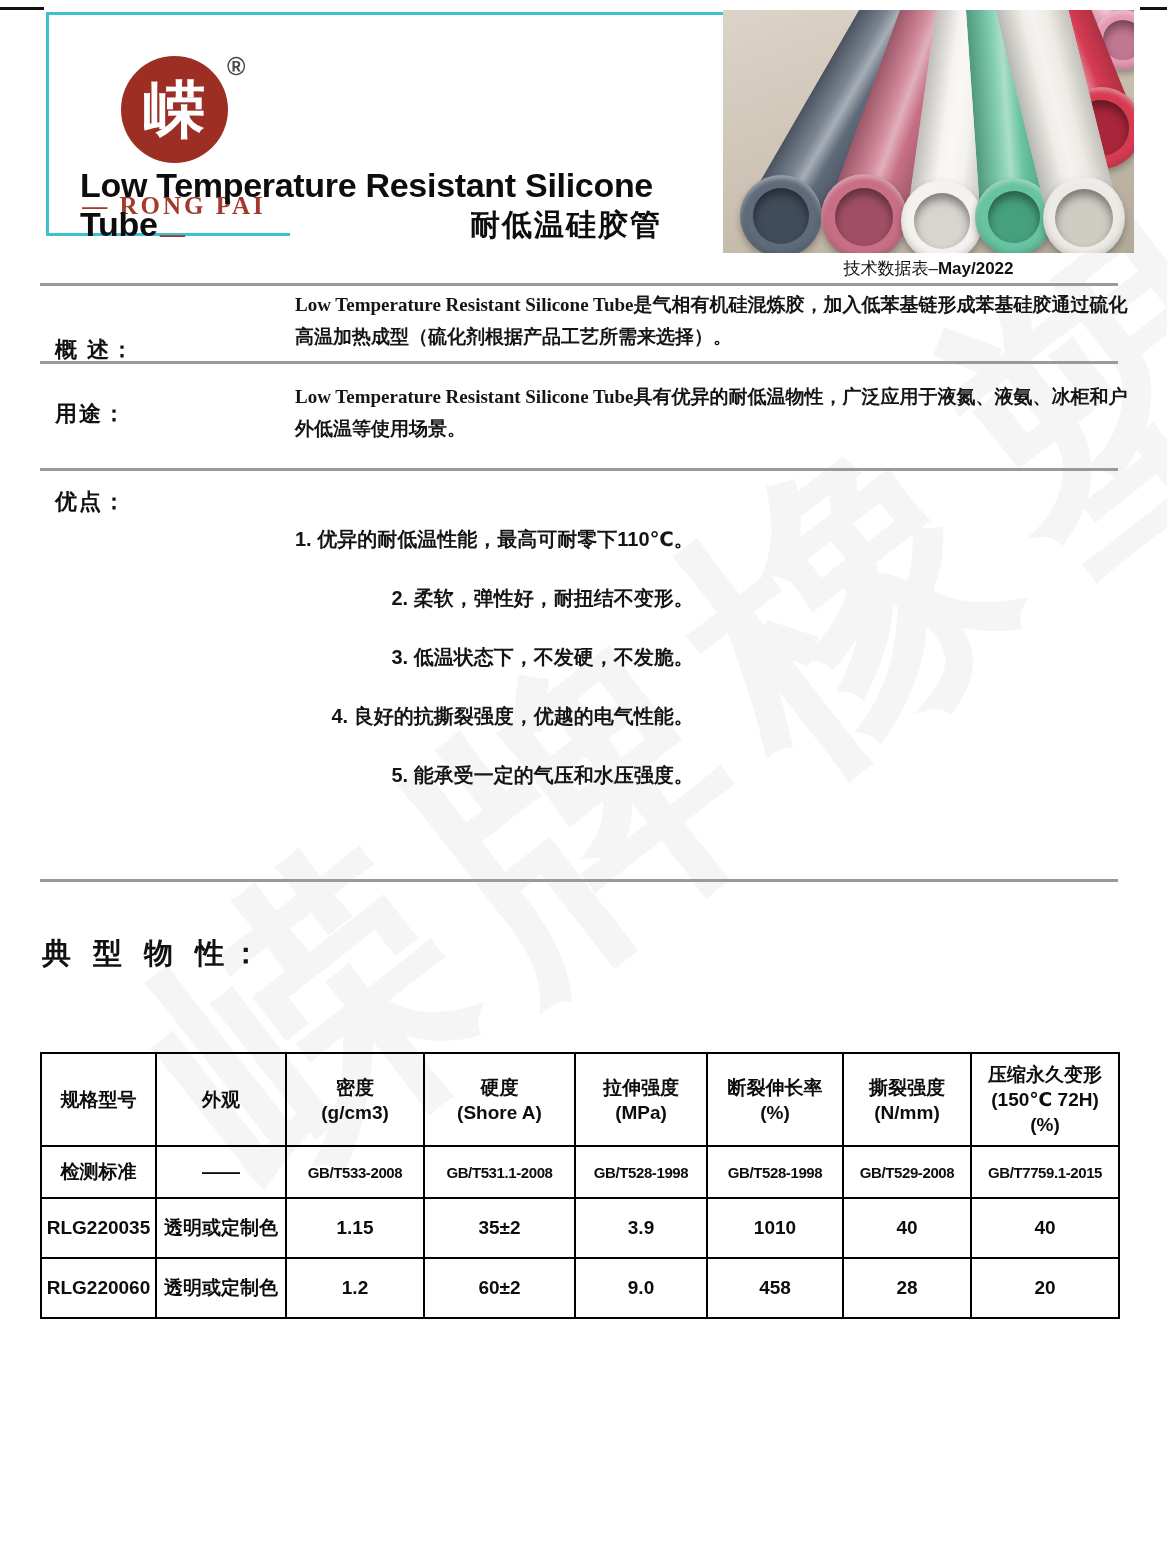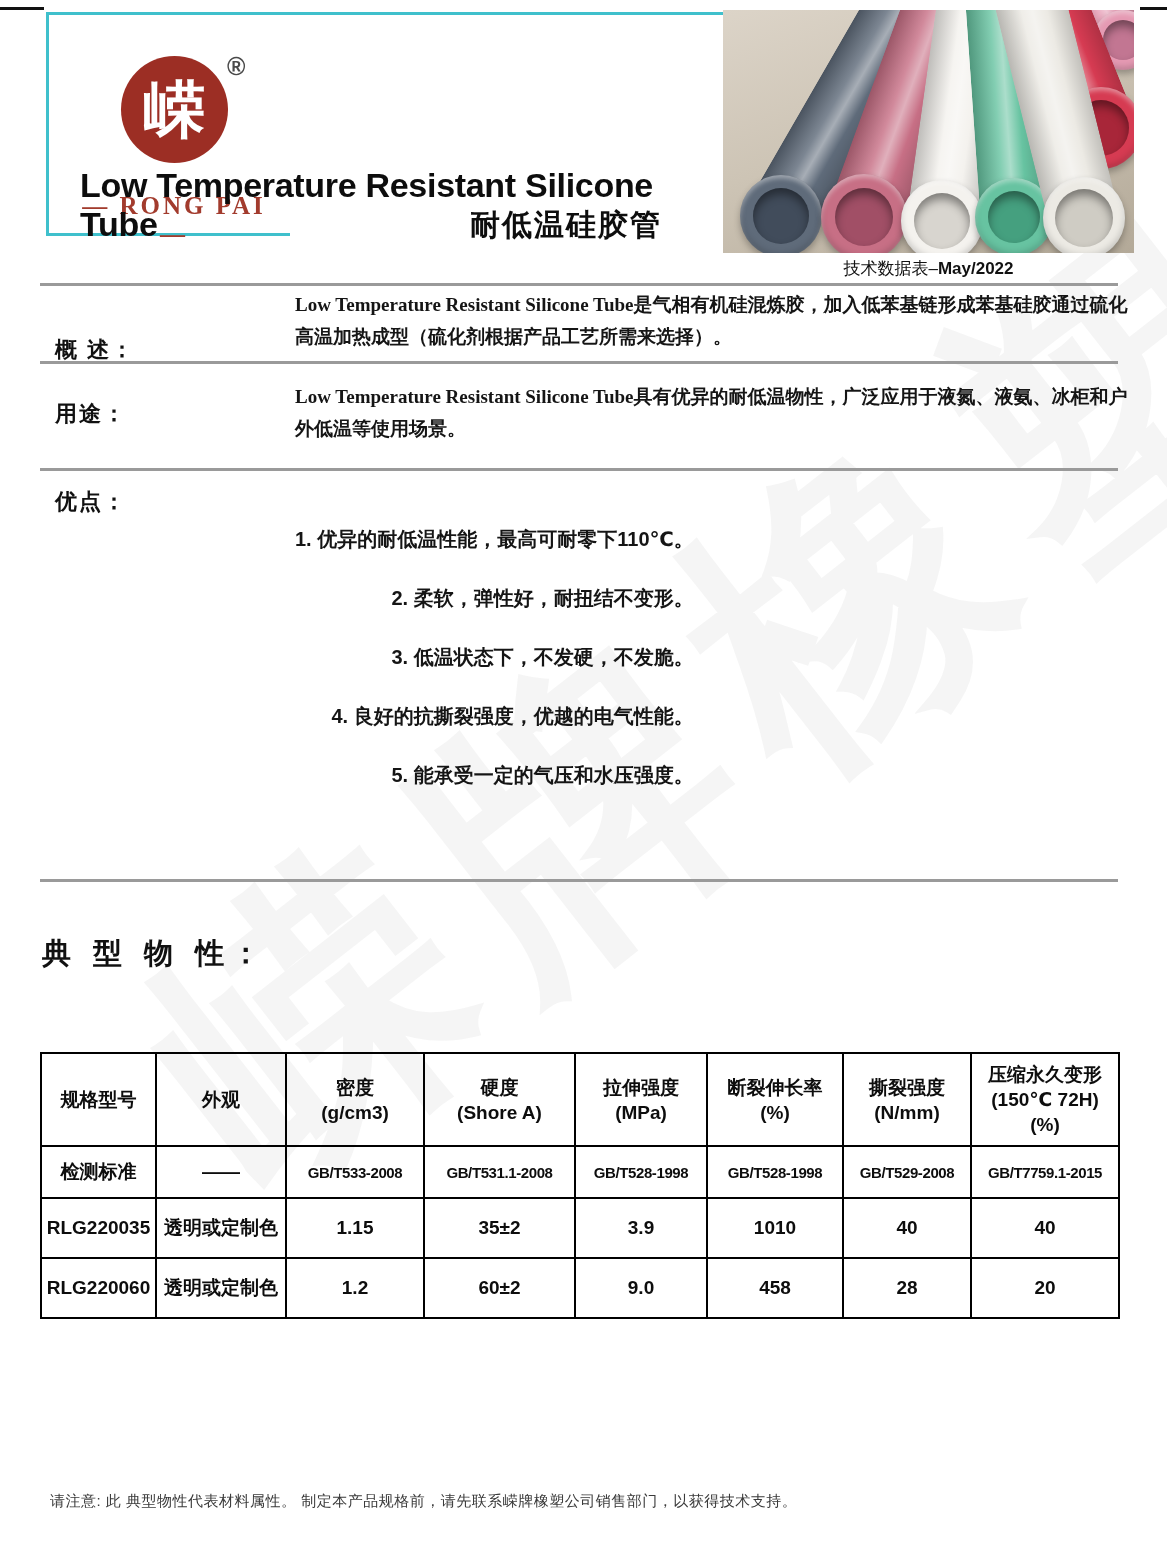--- a/index.html
+++ b/index.html
@@ -284,16 +284,15 @@
           <td>1.2</td>
           <td>60±2</td>
           <td>9.0</td>
           <td>458</td>
           <td>28</td>
           <td>20</td>
         </tr>
       </tbody>
     </table>
 
-    <div class="footer-note">请注意: 此 典型物性代表材料属性。  制定本产品规格前，请先联系嵘牌橡塑公司销售部门，以获得技术支持。</div>
 
   </div>
 </div>
 
 </body></html>

